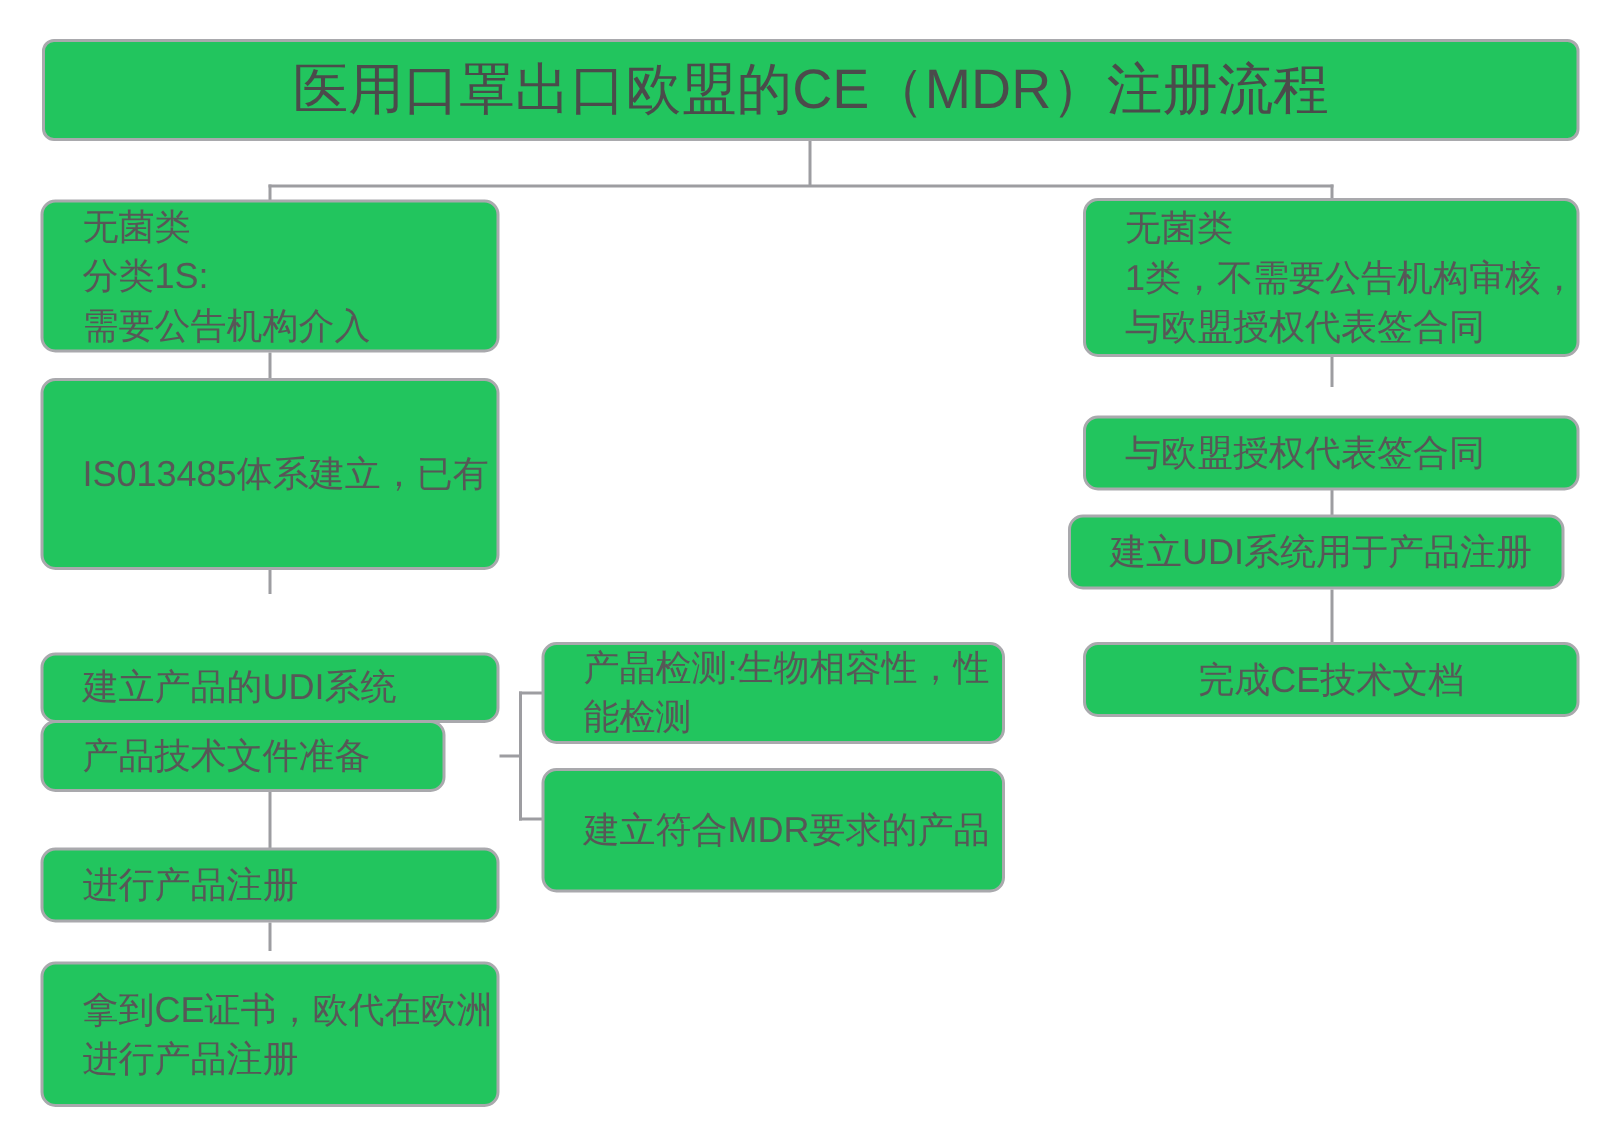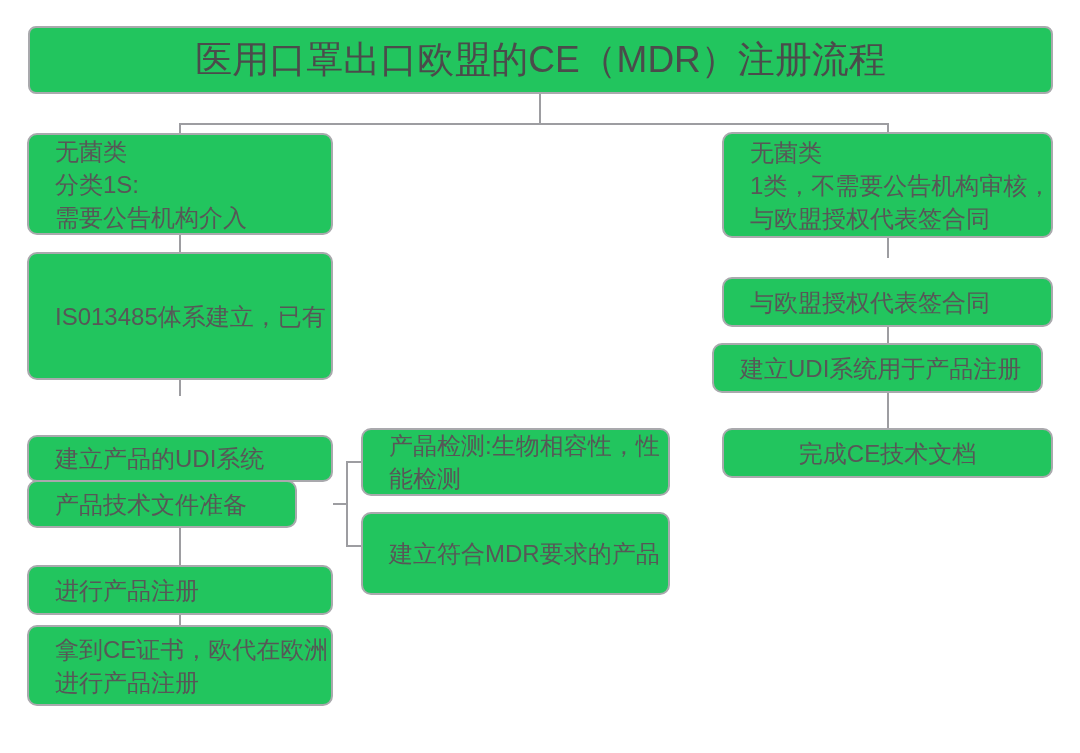--- a/index.html
+++ b/index.html
@@ -38,21 +38,21 @@
     font-size: 37px;
     line-height: 40px;
     color: #4b4b4b;
   }
   
   #l1 { left: 27px;  top: 133px; width: 306px; height: 102px; }
   #l2 { left: 27px;  top: 252px; width: 306px; height: 128px; line-height: 37px; gap: 37px; }
   #l3 { left: 27px;  top: 395px; width: 306px; height: 47px; margin-top: 40px;  }
   #l4 { left: 27px;  top: 480px; width: 270px; height: 48px;  }
   #l5 { left: 27px;  top: 565px; width: 306px; height: 50px;  }
-  #l6 { left: 27px;  top: 625px; width: 306px; height: 81px;  }
+  #l6 { left: 27px;  top: 641px; width: 306px; height: 97px;  }
   
   #m1 { left: 361px; top: 428px; width: 309px; height: 68px;  }
   #m2 { left: 361px; top: 512px; width: 309px; height: 83px;  }
   
   #r1 { left: 722px; top: 132px; width: 331px; height: 106px; }
   #r2 { left: 722px; top: 257px; width: 331px; height: 50px; margin-top: 20px;  }
   #r3 { left: 712px; top: 343px; width: 331px; height: 50px;  }
   #r4 { left: 722px; top: 428px; width: 331px; height: 50px; text-align: center;  }
   
   .conn { position: absolute; background: #9d9da1; }

